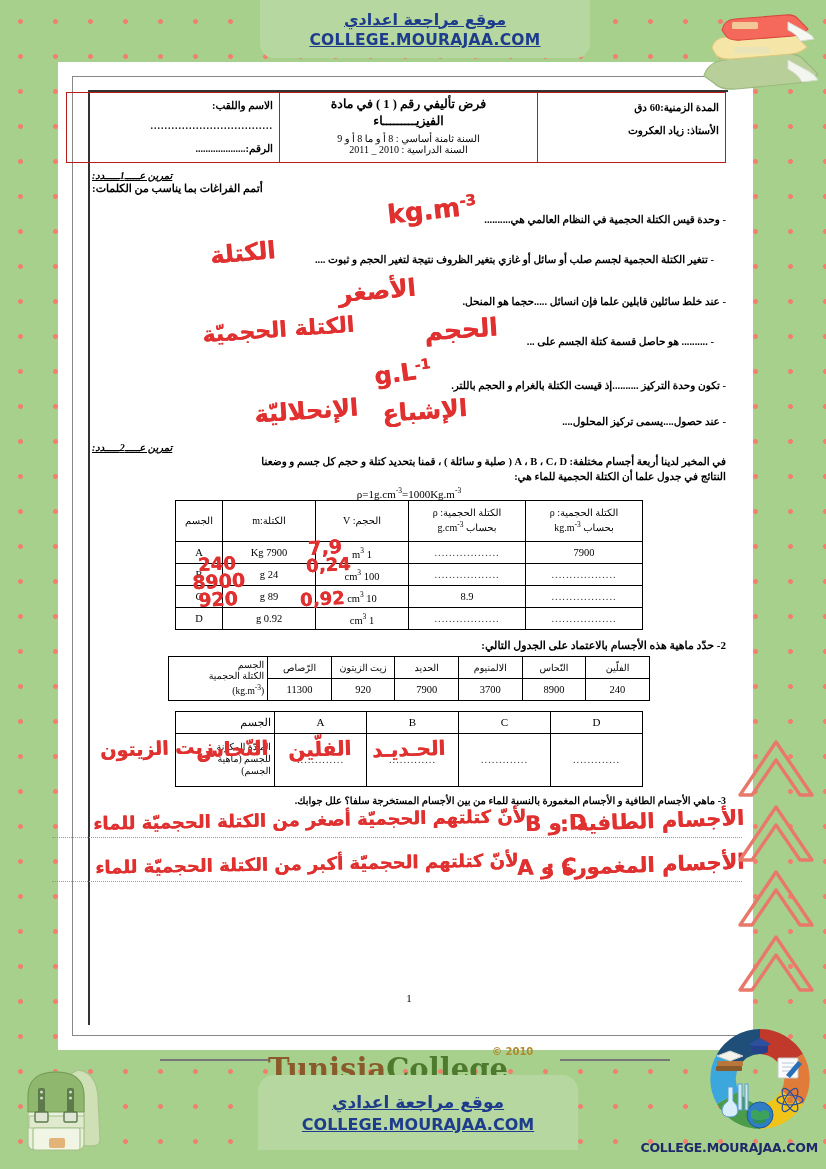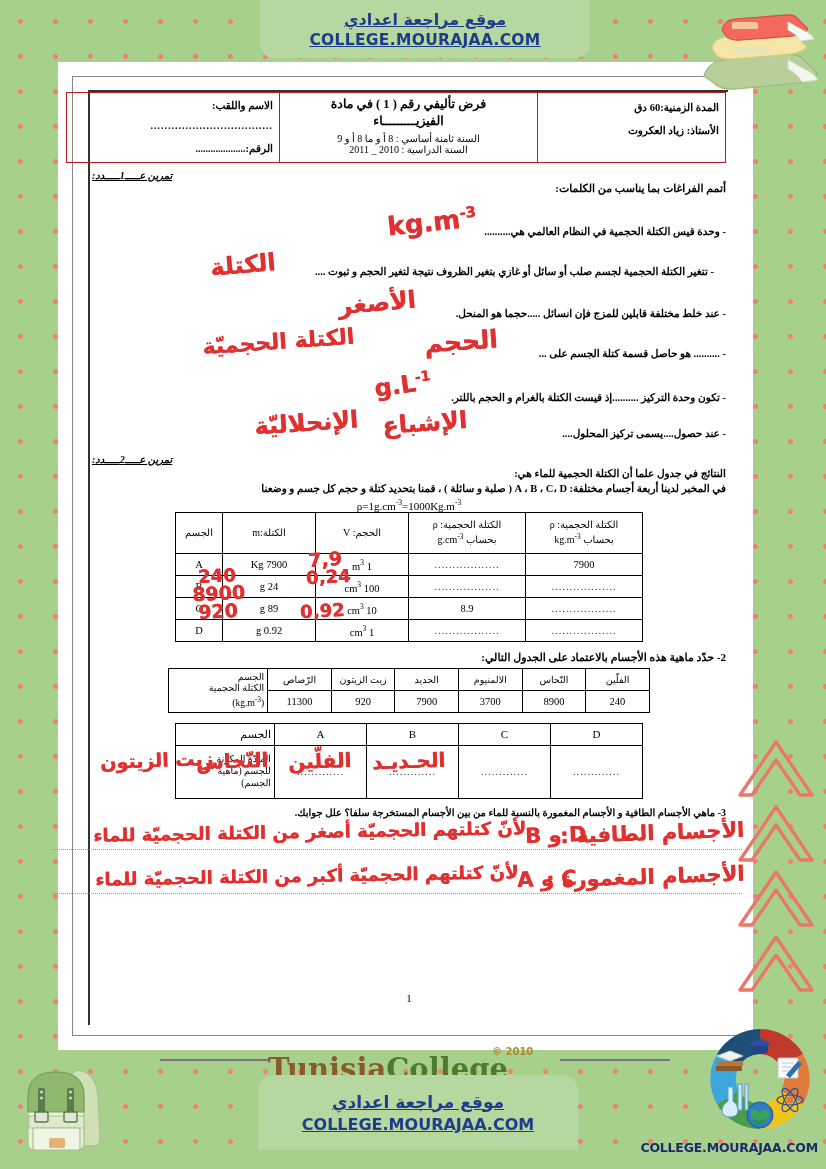--- a/index.html
+++ b/index.html
@@ -91,21 +91,21 @@
   .hdr-mid .t1{font-size:12.5px;font-weight:bold;line-height:1.35;}
   .hdr-mid .t2{font-size:10px;margin-top:3px;}
   .hdr-mid .t3{font-size:10px;}
   .dotline{font-size:10px;letter-spacing:1px;color:#111;}
 
   
   .ex-head{
     font-size:10px;font-weight:bold;font-style:italic;text-decoration:underline;
     text-align:left;margin:7px 0 1px 0;
   }
-  .ex-sub{font-size:11px;font-weight:bold;text-align:right;margin:0 0 12px 0;}
+  .ex-sub{font-size:11px;font-weight:bold;text-align:left;margin:0 0 0 0;}
   .para{font-size:10.5px;line-height:1.45;text-align:justify;font-weight:bold;}
   .rho{font-size:11px;text-align:center;margin-top:2px;}
   .qline{font-size:11px;font-weight:bold;text-align:right;margin:9px 0 4px 0;}
 
   
   .blank-row{position:relative;height:44px;font-size:10.5px;font-weight:bold;}
   .blank-row .txt{position:absolute;right:0;top:14px;white-space:nowrap;}
 
   
   .hw{
@@ -290,45 +290,45 @@
       <span class="txt" style="top:18px;right:0;">- وحدة قيس الكتلة الحجمية في النظام العالمي هي..........</span>
       <span class="hw ltr" style="left:295px;top:0px;font-size:26px;transform:rotate(-6deg);">kg.m<span style="font-size:15px;vertical-align:super;">-3</span></span>
     </div>
 
     <div class="blank-row" style="height:40px;">
       <span class="txt" style="top:18px;right:12px;">- تتغير الكتلة الحجمية لجسم صلب أو سائل أو غازي بتغير الظروف نتيجة لتغير الحجم و ثبوت ....</span>
       <span class="hw" style="left:118px;top:4px;font-size:24px;transform:rotate(-5deg);">الكتلة</span>
     </div>
 
     <div class="blank-row" style="height:40px;">
-      <span class="txt" style="top:20px;right:0;">- عند خلط مختلفة قابلين للمزج فإن انسائل .....حجما هو المنحل.</span>
+      <span class="txt" style="top:20px;right:0;">- عند خلط سائلين قابلين علما فإن انسائل .....حجما هو المنحل.</span>
       <span class="hw" style="left:246px;top:2px;font-size:24px;transform:rotate(-5deg);">الأصغر</span>
     </div>
 
     <div class="blank-row" style="height:42px;">
-      <span class="txt" style="top:20px;right:0;">- .......... هو حاصل قسمة كتلة الجسم على ...</span>
+      <span class="txt" style="top:20px;right:12px;">- .......... هو حاصل قسمة كتلة الجسم على ...</span>
       <span class="hw" style="left:332px;top:0px;font-size:25px;transform:rotate(-4deg);">الحجم</span>
       <span class="hw" style="left:110px;top:2px;font-size:22px;transform:rotate(-4deg);">الكتلة الحجميّة</span>
     </div>
 
     <div class="blank-row" style="height:40px;">
       <span class="txt" style="top:22px;right:0;">- تكون وحدة التركيز ..........إذ قيست الكتلة بالغرام و الحجم باللتر.</span>
       <span class="hw ltr" style="left:282px;top:2px;font-size:24px;transform:rotate(-8deg);">g.L<span style="font-size:14px;vertical-align:super;">-1</span></span>
     </div>
 
     <div class="blank-row" style="height:38px;">
       <span class="txt" style="top:18px;right:0;">- عند حصول....يسمى تركيز المحلول....</span>
       <span class="hw" style="left:290px;top:0px;font-size:24px;transform:rotate(-4deg);">الإشباع</span>
       <span class="hw" style="left:162px;top:0px;font-size:24px;transform:rotate(-4deg);">الإنحلاليّة</span>
     </div>
   </div>
 
   <div class="ex-head">تمرين عـــــ2ـــــدد:</div>
+  <div class="para">في المخبر لدينا أربعة أجسام مختلفة: A ، B ، C، D ( صلبة و سائلة ) ، قمنا بتحديد كتلة و حجم كل جسم و وضعنا</div>
   <div class="para">النتائج في جدول علما أن الكتلة الحجمية للماء هي:</div>
-  <div class="para">في المخبر لدينا أربعة أجسام مختلفة: A ، B ، C، D ( صلبة و سائلة ) ، قمنا بتحديد كتلة و حجم كل جسم و وضعنا</div>
   <div class="rho">
     ρ=1g.cm<sup>-3</sup>=1000Kg.m<sup>-3</sup>
   </div>
 
 
   <div style="position:relative;">
     <table class="data" id="t1">
       <tbody>
           <tr class="hdrow">
         <td class="c-kgm">

